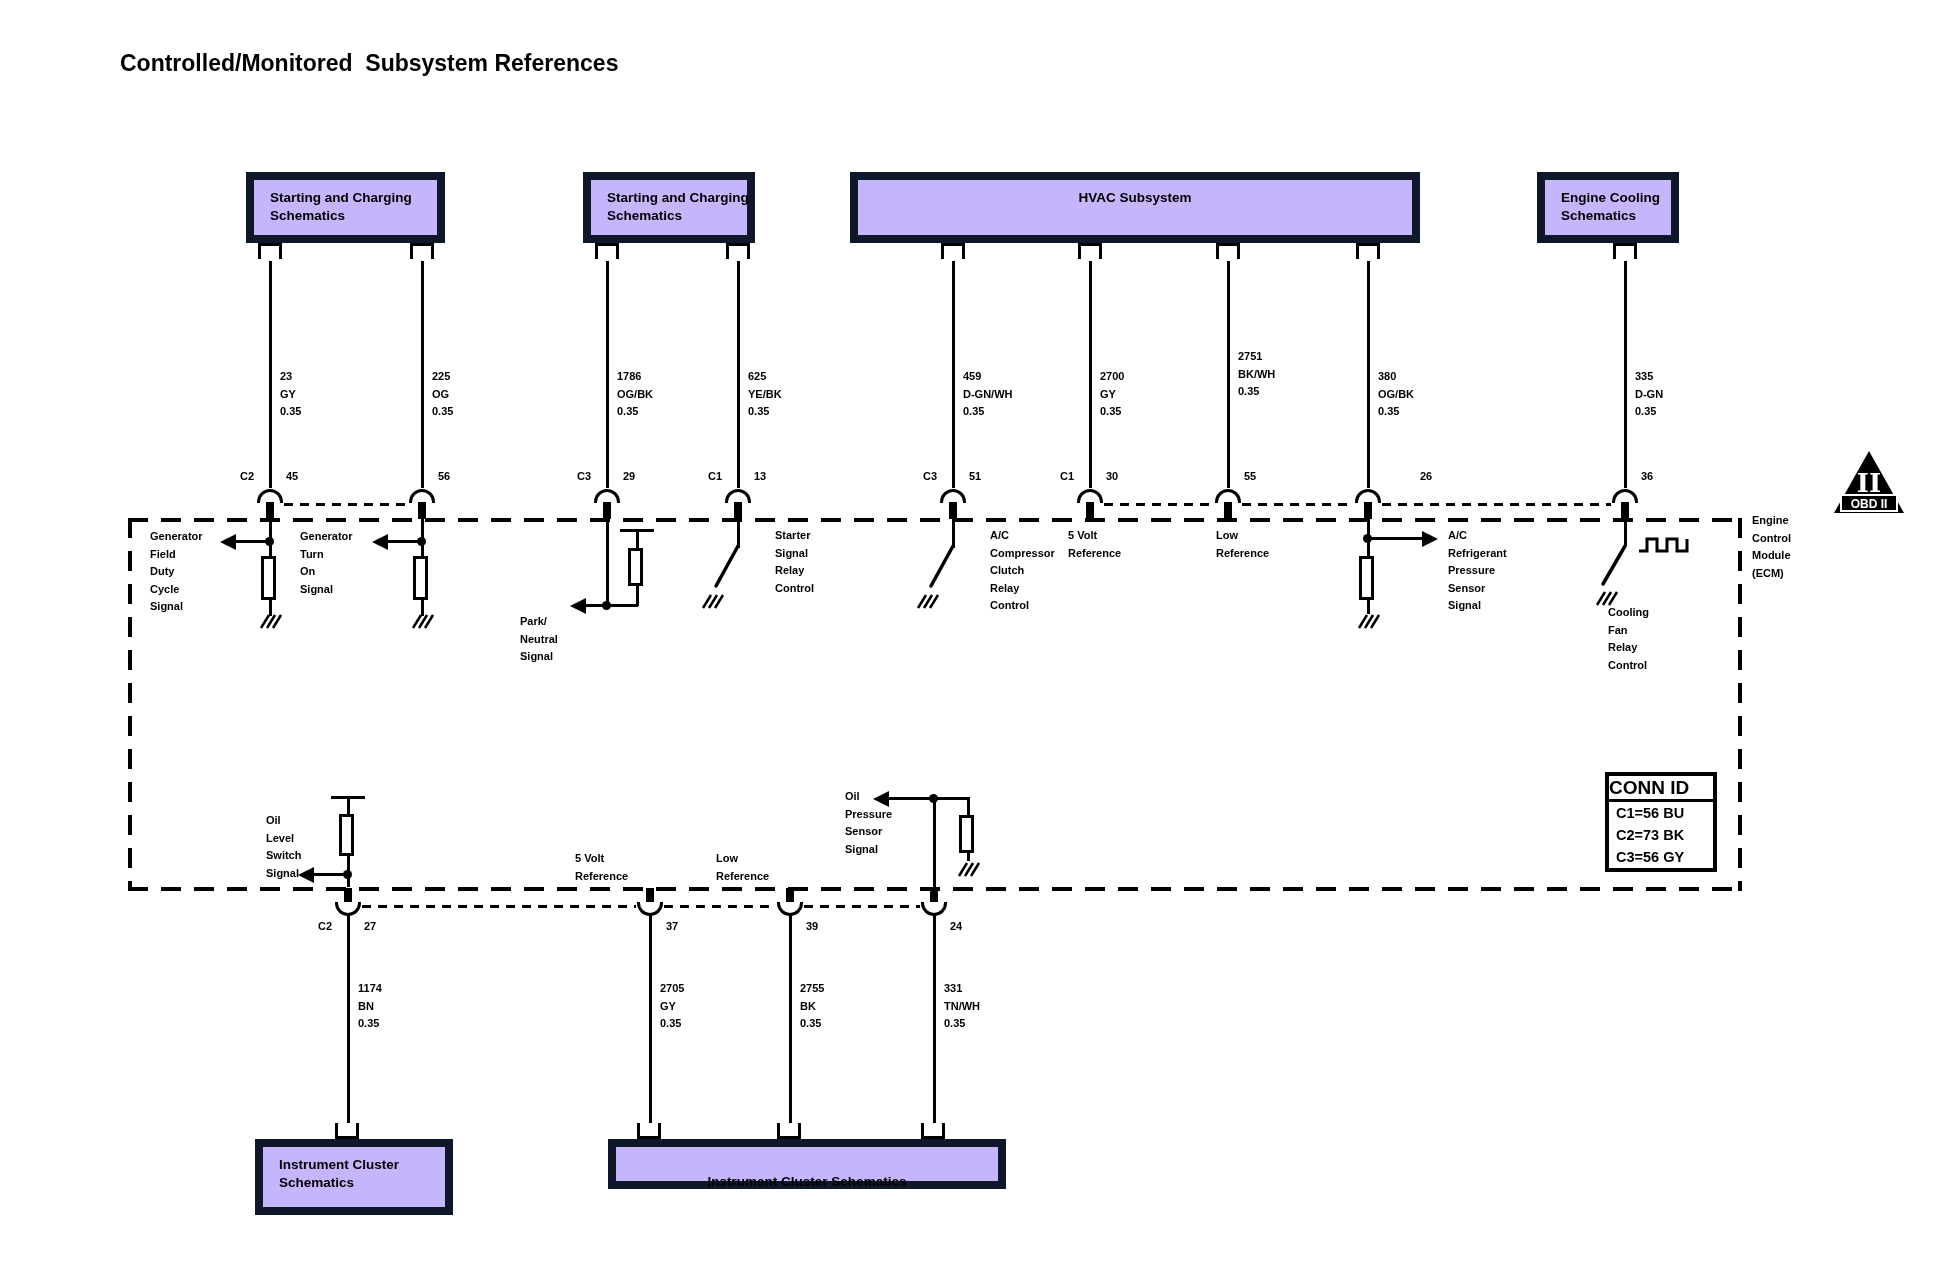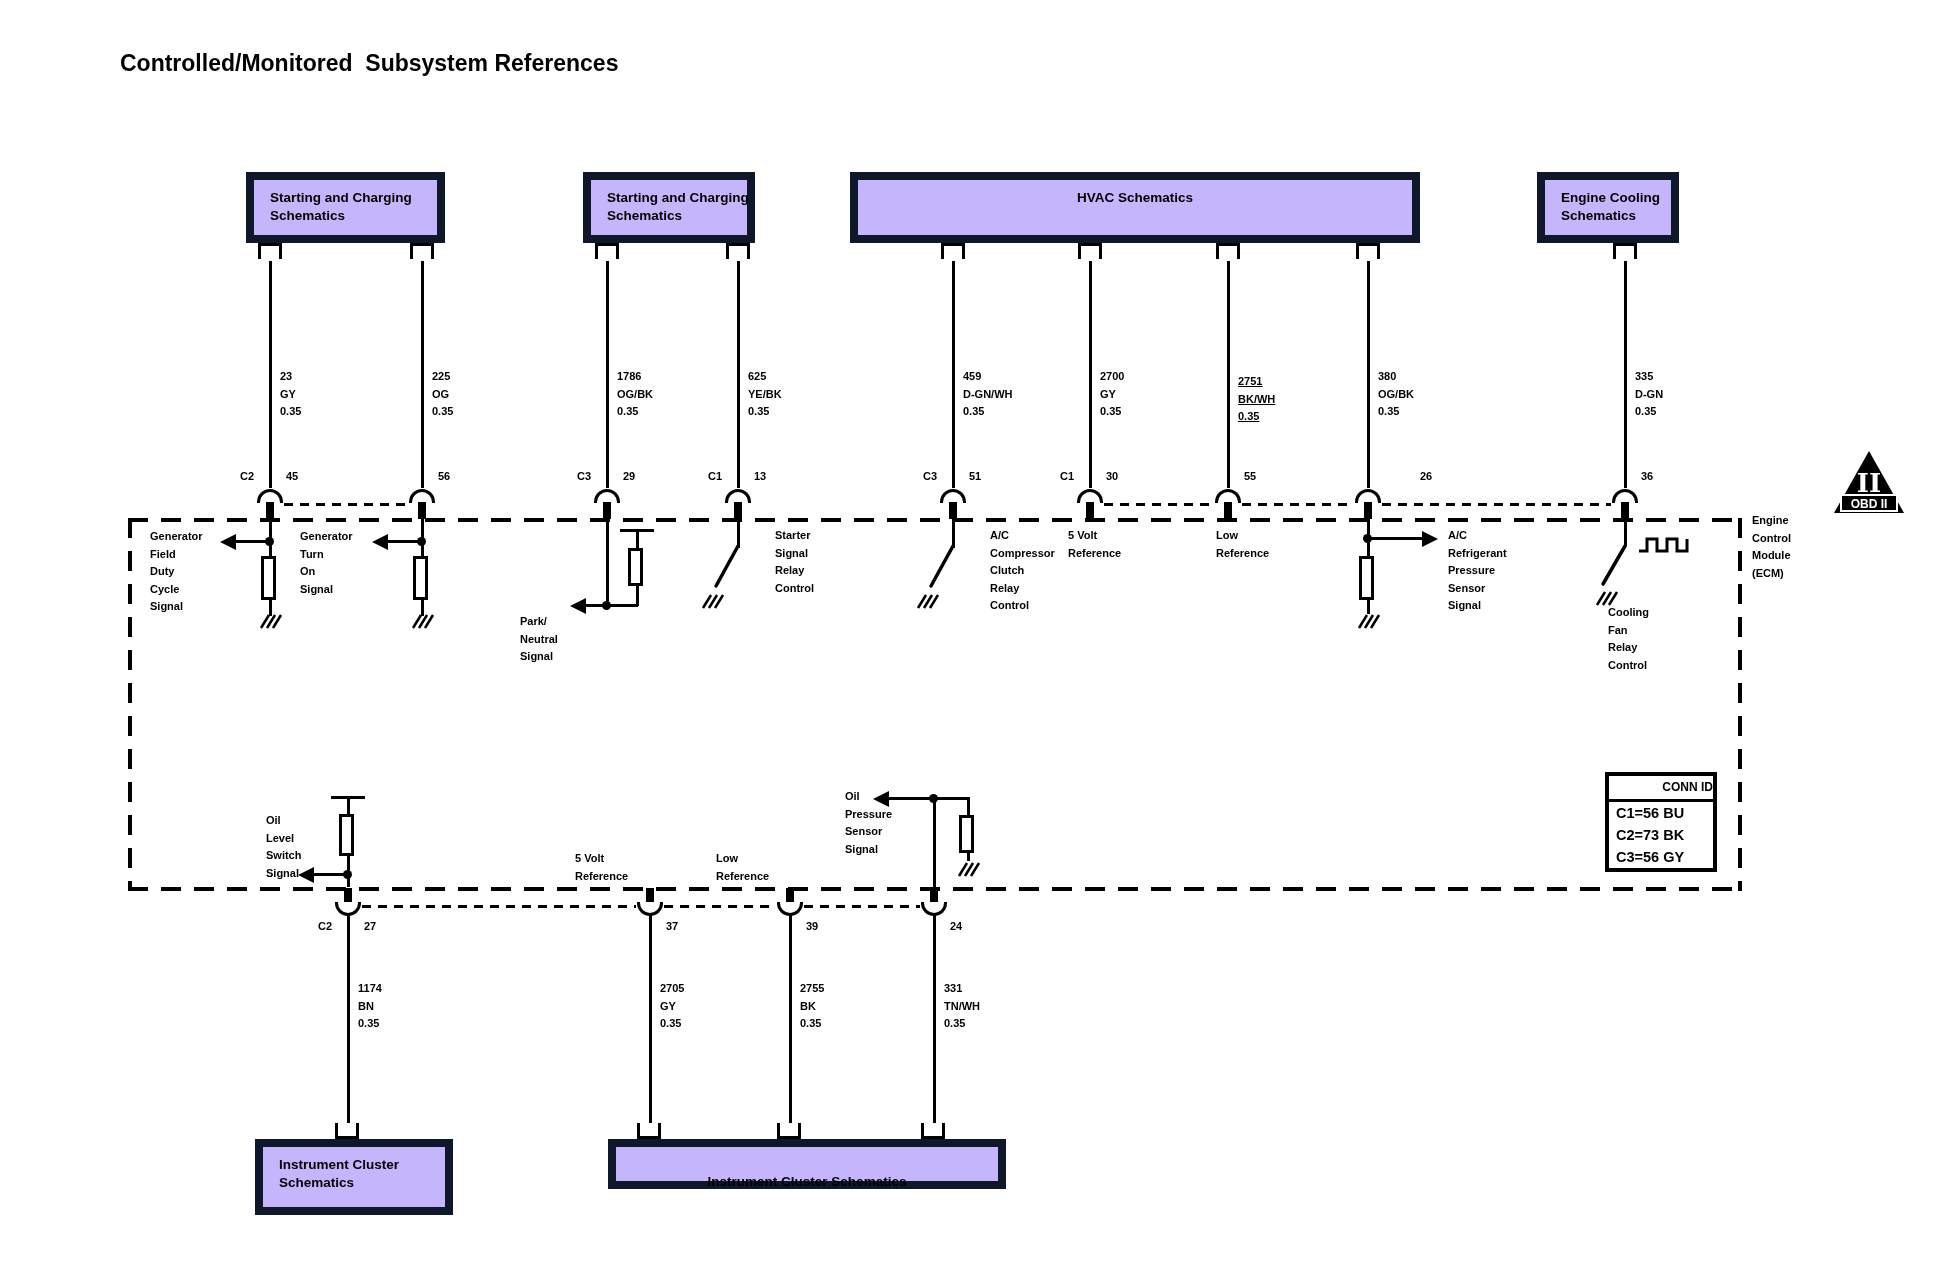--- a/index.html
+++ b/index.html
@@ -26,21 +26,21 @@
   .ecm-v{position:absolute;width:4px;
          background:repeating-linear-gradient(180deg,#000 0 20px,transparent 20px 33px);}
   .dot{position:absolute;width:9px;height:9px;background:#000;border-radius:50%;}
   .res{position:absolute;width:15px;border:3px solid #000;background:#fff;box-sizing:border-box;}
   .arrow-l{position:absolute;width:0;height:0;border-top:8px solid transparent;
            border-bottom:8px solid transparent;border-right:16px solid #000;}
   .arrow-r{position:absolute;width:0;height:0;border-top:8px solid transparent;
            border-bottom:8px solid transparent;border-left:16px solid #000;}
   svg{position:absolute;overflow:visible;}
   .connid{position:absolute;border:4px solid #000;background:#fff;box-sizing:border-box;font-weight:bold;}
-  .connid .hd{border-bottom:3px solid #000;text-align:right;font-size:12px;line-height:23px;}
+  .connid .hd{border-bottom:3px solid #000;text-align:left;font-size:19px;line-height:23px;}
   .connid .rw{font-size:14.5px;line-height:22px;padding-left:7px;}
 </style>
 </head>
 <body>
 
 <div class="canvas">
 
   <div class="title" style="left:120px;top:50px;">Controlled/Monitored  Subsystem References</div>
 
   <div class="box" style="left:246px;top:172px;width:199px;height:71px;">
@@ -50,21 +50,21 @@
       </div>
   </div>
   <div class="box" style="left:583px;top:172px;width:172px;height:71px;">
     <div class="bl">
         <div>Starting and Charging</div>
         <div>Schematics</div>
       </div>
   </div>
   <div class="box" style="left:850px;top:172px;width:570px;height:71px;">
     <div class="blc">
-        <div>HVAC Schematics</div>
+        <div>HVAC Subsystem</div>
       </div>
   </div>
   <div class="box" style="left:1537px;top:172px;width:142px;height:71px;">
     <div class="bl">
         <div>Engine Cooling</div>
         <div>Schematics</div>
       </div>
   </div>
 
   <div class="stub-t" style="left:258px;top:243px;"></div>
@@ -110,21 +110,21 @@
   <div class="t" style="left:963px;top:368px;">
     <div>459</div>
     <div>D-GN/WH</div>
     <div>0.35</div>
   </div>
   <div class="t" style="left:1100px;top:368px;">
     <div>2700</div>
     <div>GY</div>
     <div>0.35</div>
   </div>
-  <div class="t" style="left:1238px;top:373px;text-decoration:underline;">
+  <div class="t" style="left:1238px;top:348px;">
     <div>2751</div>
     <div>BK/WH</div>
     <div>0.35</div>
   </div>
   <div class="t" style="left:1378px;top:368px;">
     <div>380</div>
     <div>OG/BK</div>
     <div>0.35</div>
   </div>
   <div class="t" style="left:1635px;top:368px;">

